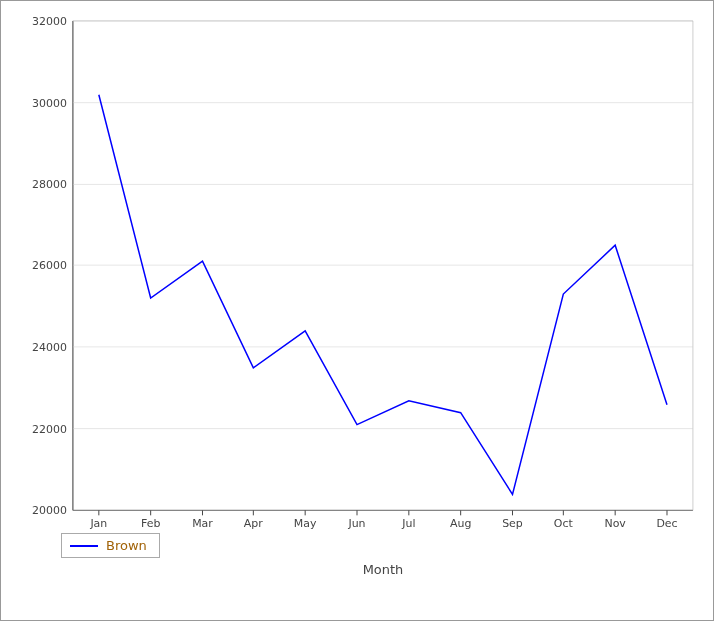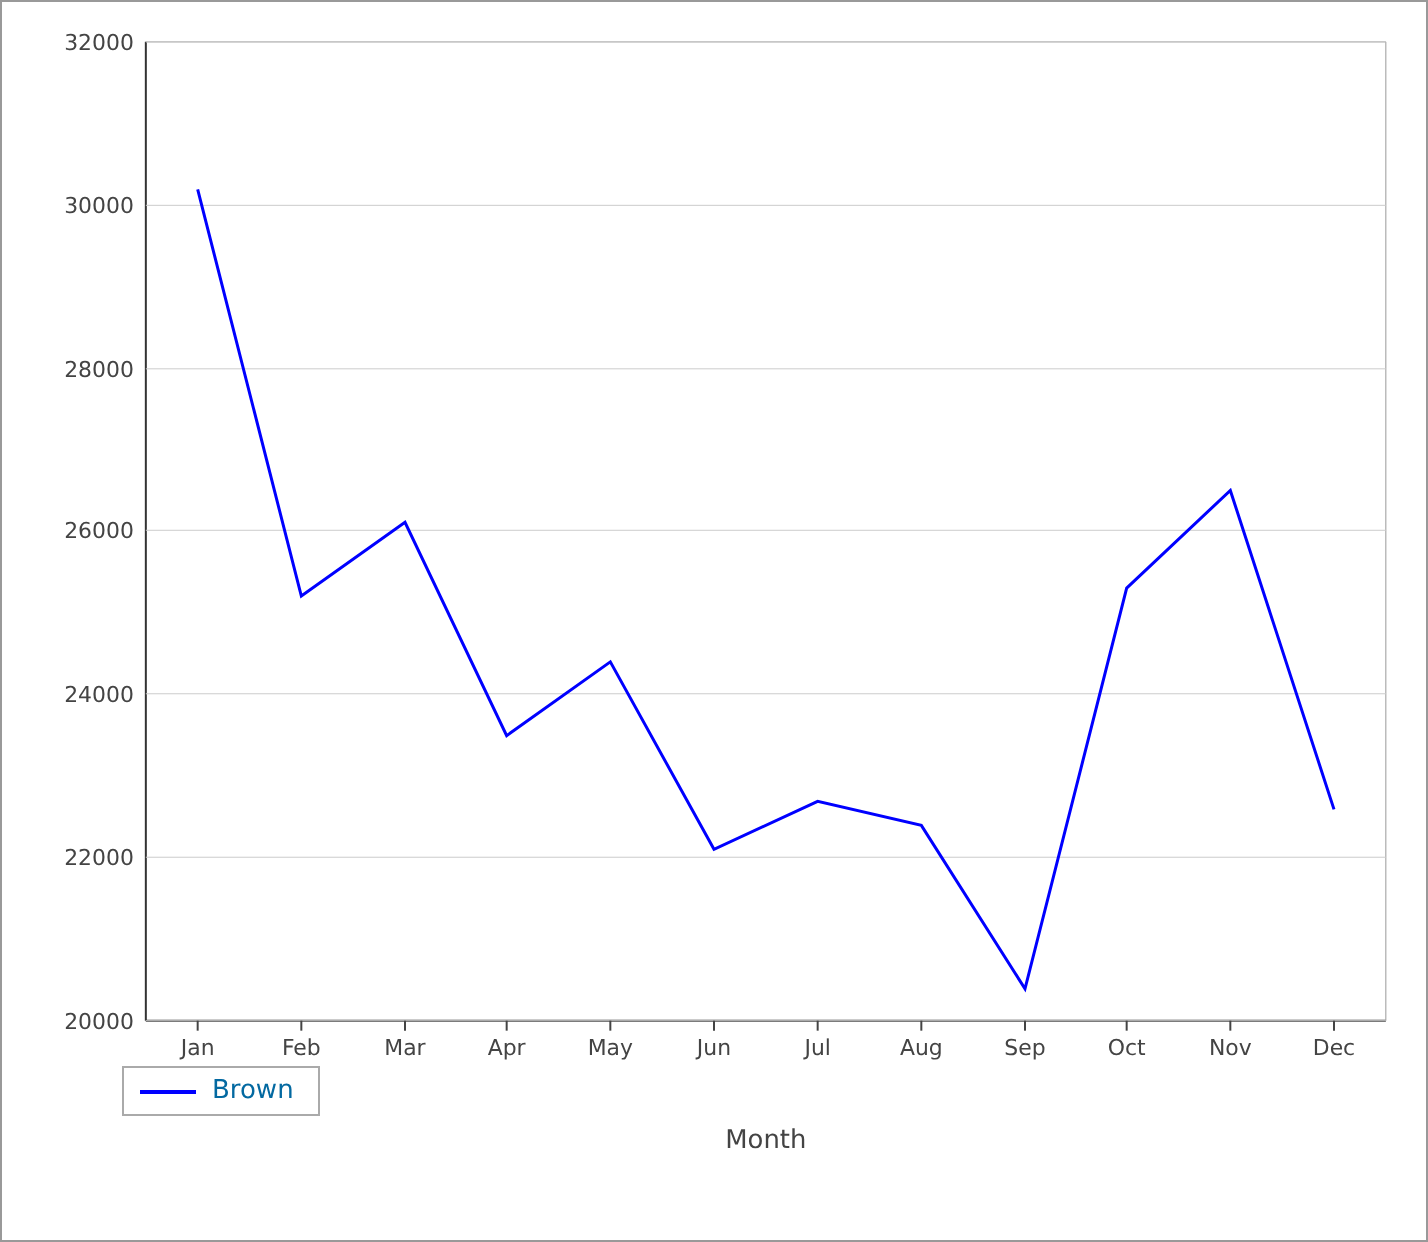--- a/index.html
+++ b/index.html
@@ -35,21 +35,21 @@
       gap: 8px;
     }
     .legend-line {
       width: 28px;
       height: 2px;
       background: blue;
       display: inline-block;
     }
     .legend-label {
       font-size: 13px;
-      color: #0369a1;
+      color: #a16207;
     }
   </style>
 </head>
 <body>
 
 <div class="chart-container">
   <svg class="chart" viewBox="0 0 714 621">
 
     <rect x="0" y="0" width="714" height="621" fill="white"></rect>
 

